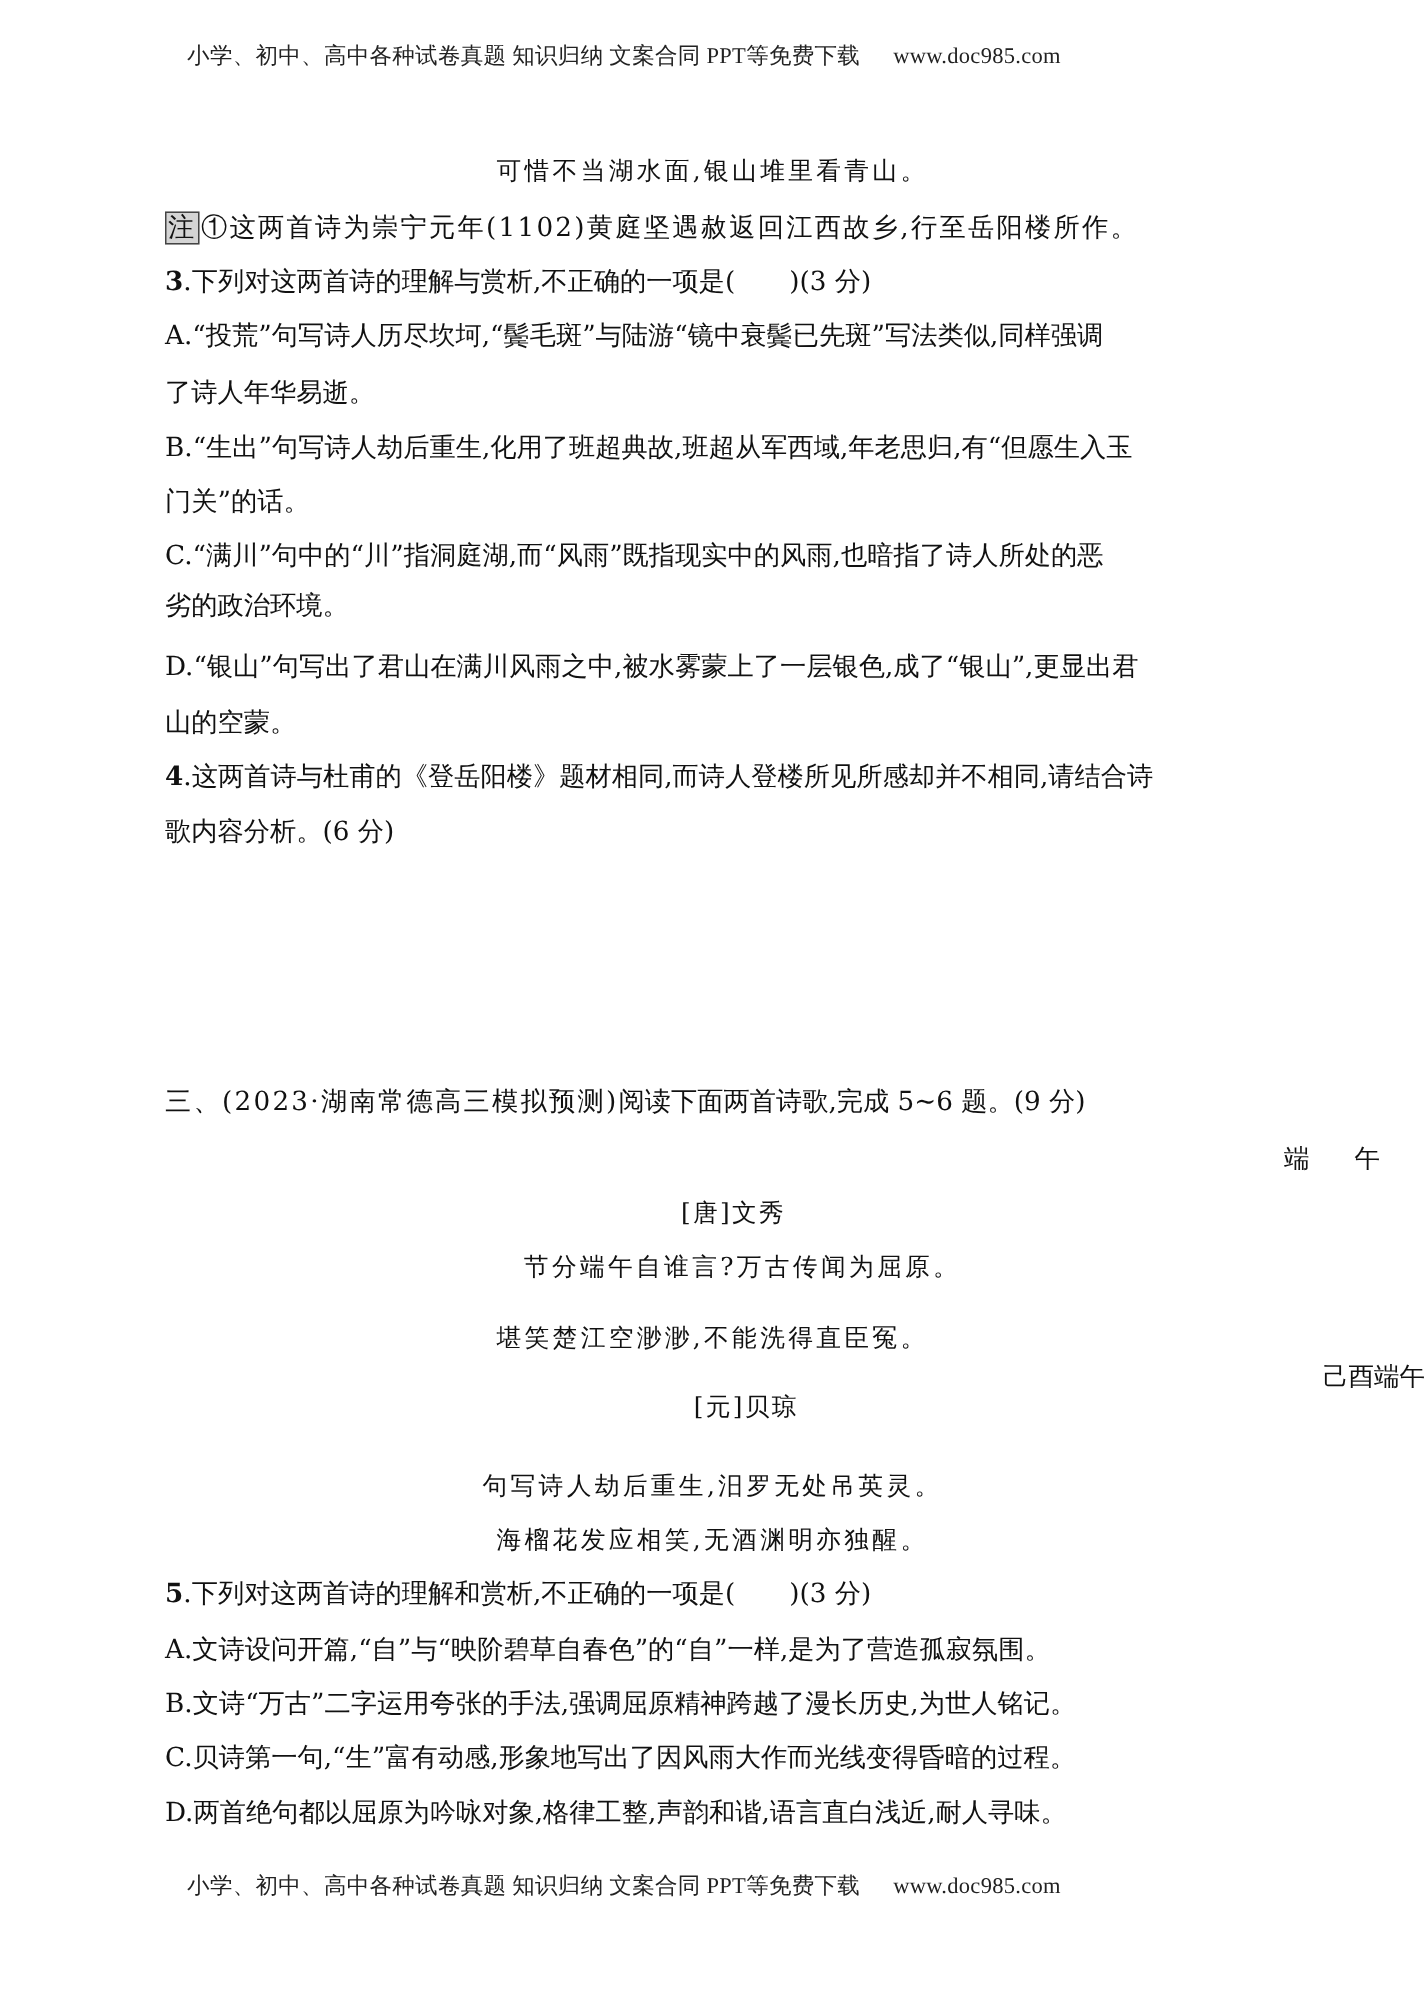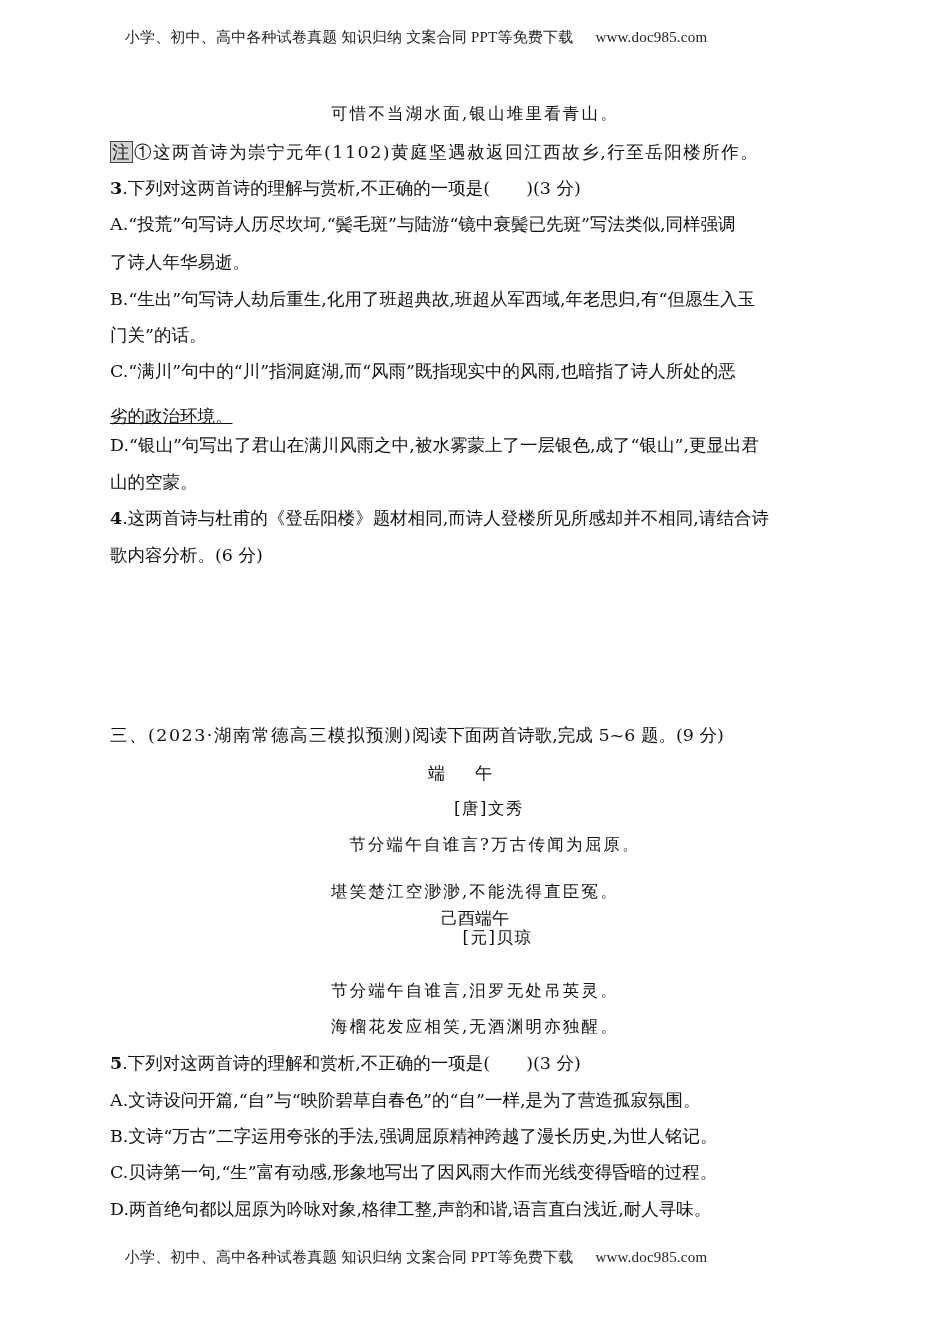--- a/index.html
+++ b/index.html
@@ -21,21 +21,21 @@
     position: absolute; left: 110px; width: 735px;
     font-size: 17.5px; line-height: 24px; white-space: nowrap;
   }
   .center { left: 0; width: 950px; text-align: center; }
   .poem { font-size: 16.5px; letter-spacing: 2.2px; }
   .bold-num { font-weight: bold; }
   .note-tag {
     display: inline-block; background: #d4d4d4; border: 1px solid #444;
     padding: 0 1px; line-height: 20px; margin-right: 1px;
   }
-  .title-sans { font-family: "DejaVu Sans", "Liberation Sans", sans-serif; font-size: 17px; }
+  .title-sans { font-family: "DejaVu Sans", "Liberation Sans", sans-serif; font-size: 17px; text-align: right; }
   .spaced-title { letter-spacing: 30px; }
   .blank { display: inline-block; width: 36px; }
   .kai { letter-spacing: 1.5px; }
 </style>
 </head>
 <body>
 
 <div class="hdr">
   <span>小学、初中、高中各种试卷真题  知识归纳  文案合同  PPT等免费下载</span><span class="site">www.doc985.com</span>
 </div>
@@ -48,21 +48,21 @@
 
 <div class="ln" style="top:176px;">
   <span class="bold-num">3</span><span>.下列对这两首诗的理解与赏析,不正确的一项是(</span><span class="blank"></span><span>)(3 分)</span>
 </div>
 
 <div class="ln" style="top:212px;">A.“投荒”句写诗人历尽坎坷,“鬓毛斑”与陆游“镜中衰鬓已先斑”写法类似,同样强调</div>
 <div class="ln" style="top:250px;">了诗人年华易逝。</div>
 <div class="ln" style="top:287px;">B.“生出”句写诗人劫后重生,化用了班超典故,班超从军西域,年老思归,有“但愿生入玉</div>
 <div class="ln" style="top:323px;">门关”的话。</div>
 <div class="ln" style="top:359px;">C.“满川”句中的“川”指洞庭湖,而“风雨”既指现实中的风雨,也暗指了诗人所处的恶</div>
-<div class="ln" style="top:404px;text-decoration:underline;">劣的政治环境。</div>
+<div class="ln" style="top:392px;">劣的政治环境。</div>
 <div class="ln" style="top:433px;">D.“银山”句写出了君山在满川风雨之中,被水雾蒙上了一层银色,成了“银山”,更显出君</div>
 <div class="ln" style="top:470px;">山的空蒙。</div>
 
 <div class="ln" style="top:506px;">
   <span class="bold-num">4</span><span>.这两首诗与杜甫的《登岳阳楼》题材相同,而诗人登楼所见所感却并不相同,请结合诗</span>
 </div>
 <div class="ln" style="top:543px;">歌内容分析。(6 分)</div>
 
 <div class="ln" style="top:723px;">
   <span class="kai">三、(2023·湖南常德高三模拟预测)</span><span>阅读下面两首诗歌,完成 5~6 题。(9 分)</span>
@@ -70,21 +70,21 @@
 
 <div class="ln center title-sans" style="top:761px;">
   <span class="spaced-title">端午</span>
 </div>
 <div class="ln center kai" style="top:797px; font-size:16.5px; padding-left:28px; box-sizing:border-box;">[唐]文秀</div>
 <div class="ln center poem" style="top:833px;padding-left:20px;">节分端午自谁言?万古传闻为屈原。</div>
 <div class="ln center poem" style="top:880px;">堪笑楚江空渺渺,不能洗得直臣冤。</div>
 
 <div class="ln center title-sans" style="top:906px;">己酉端午</div>
 <div class="ln center kai" style="top:926px; font-size:16.5px; padding-left:45px; box-sizing:border-box;">[元]贝琼</div>
-<div class="ln center poem" style="top:979px;">节分端午自谁言,汨罗无处吊英灵。</div>
+<div class="ln center poem" style="top:979px;">句写诗人劫后重生,汨罗无处吊英灵。</div>
 <div class="ln center poem" style="top:1015px;">海榴花发应相笑,无酒渊明亦独醒。</div>
 
 <div class="ln" style="top:1051px;">
   <span class="bold-num">5</span><span>.下列对这两首诗的理解和赏析,不正确的一项是(</span><span class="blank"></span><span>)(3 分)</span>
 </div>
 <div class="ln" style="top:1088px;">A.文诗设问开篇,“自”与“映阶碧草自春色”的“自”一样,是为了营造孤寂氛围。</div>
 <div class="ln" style="top:1124px;">B.文诗“万古”二字运用夸张的手法,强调屈原精神跨越了漫长历史,为世人铭记。</div>
 <div class="ln" style="top:1160px;">C.贝诗第一句,“生”富有动感,形象地写出了因风雨大作而光线变得昏暗的过程。</div>
 <div class="ln" style="top:1197px;">D.两首绝句都以屈原为吟咏对象,格律工整,声韵和谐,语言直白浅近,耐人寻味。</div>
 

